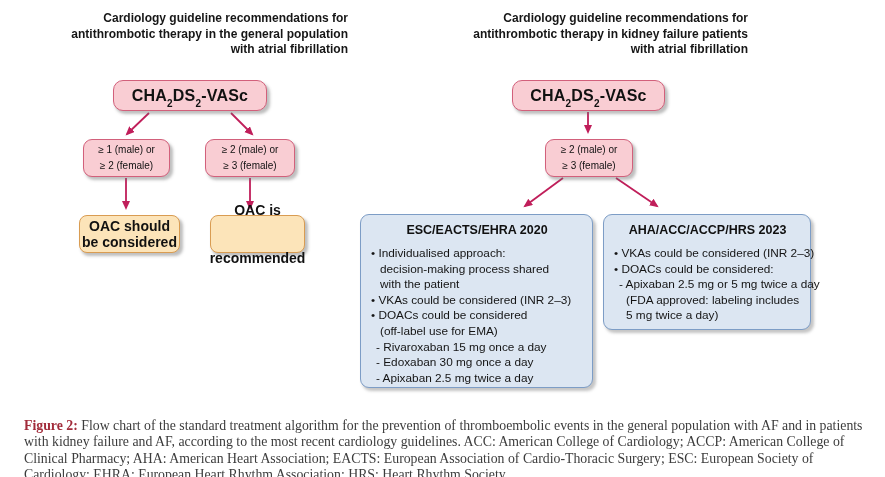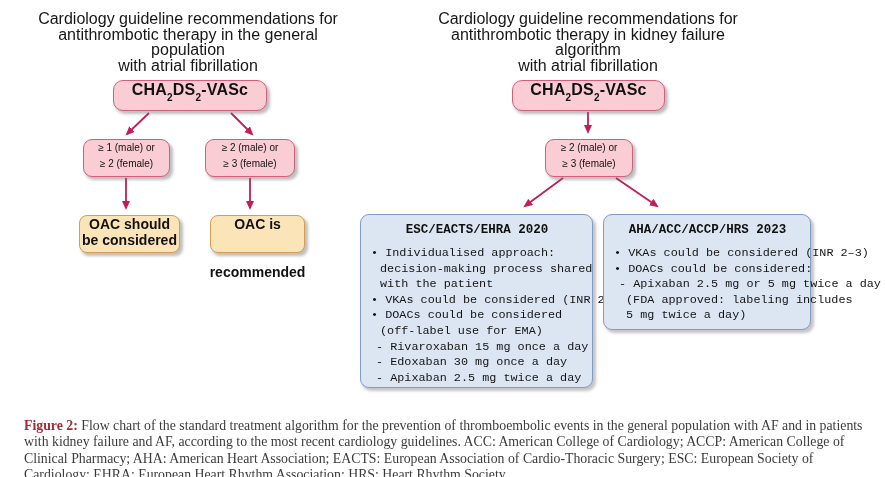--- a/index.html
+++ b/index.html
@@ -20,37 +20,37 @@
   }
   .arrow-line {
     stroke: var(--arrow, #c01e5a);
     stroke-width: 1.8;
     fill: none;
   }
   .arrow-head { fill: var(--arrow, #c01e5a); }
 
   .chart-title {
     position: absolute;
-    text-align: center;
-    font-weight: normal;
-    font-size: 16px;
+    text-align: right;
+    font-weight: bold;
+    font-size: 12px;
     line-height: 15.5px;
     color: #161616;
   }
   .title-left  { left: 28px;  top: 11px; width: 320px; }
   .title-right { left: 428px; top: 11px; width: 320px; }
 
   .node {
     position: absolute;
     box-sizing: border-box;
     border-radius: 9px;
     display: flex;
     flex-direction: column;
     align-items: center;
-    justify-content: flex-start;
+    justify-content: center;
     text-align: center;
     box-shadow: 2.5px 3px 3px rgba(110,110,110,0.45);
   }
   .pink {
     background: var(--pink-fill, #f9cdd3);
     border: 1.6px solid var(--pink-border, #d2607b);
   }
   .score-box {
     font-weight: bold;
     font-size: 16px;
@@ -86,21 +86,20 @@
   .outcome-2 { left: 210px; top: 215px; width: 95px;  height: 38px; gap: 32px; }
 
   .guideline-box {
     position: absolute;
     box-sizing: border-box;
     background: var(--blue-fill, #dce6f2);
     border: 1.6px solid var(--blue-border, #7d9dc6);
     border-radius: 9px;
     padding: 7px 9px 6px 10px;
     box-shadow: 2.5px 3px 3px rgba(110,110,110,0.4);
-    font-family: Liberation Mono, monospace;
   }
   .esc-box { left: 360px; top: 214px; width: 233px; height: 174px; }
   .aha-box { left: 603px; top: 214px; width: 208px; height: 116px; }
   .guideline-title {
     text-align: center;
     font-weight: bold;
     font-size: 12.5px;
     margin: 1px 0 9px 0;
     color: #101010;
   }
@@ -174,21 +173,21 @@
     <div>be considered</div>
   </div>
 
   <div class="node orange outcome-2">
     <div>OAC is</div>
     <div>recommended</div>
   </div>
 
   <div class="chart-title title-right">
     <div>Cardiology guideline recommendations for</div>
-    <div>antithrombotic therapy in kidney failure algorithm</div>
+    <div>antithrombotic therapy in kidney failure patients</div>
     <div>with atrial fibrillation</div>
   </div>
 
   <div class="node pink score-box score-right">
     <span><span>CHA</span><sub>2</sub><span>DS</span><sub>2</sub><span>-VASc</span></span>
   </div>
 
   <div class="node pink criteria crit-r">
     <div>≥ 2 (male) or</div>
     <div>≥ 3 (female)</div>

